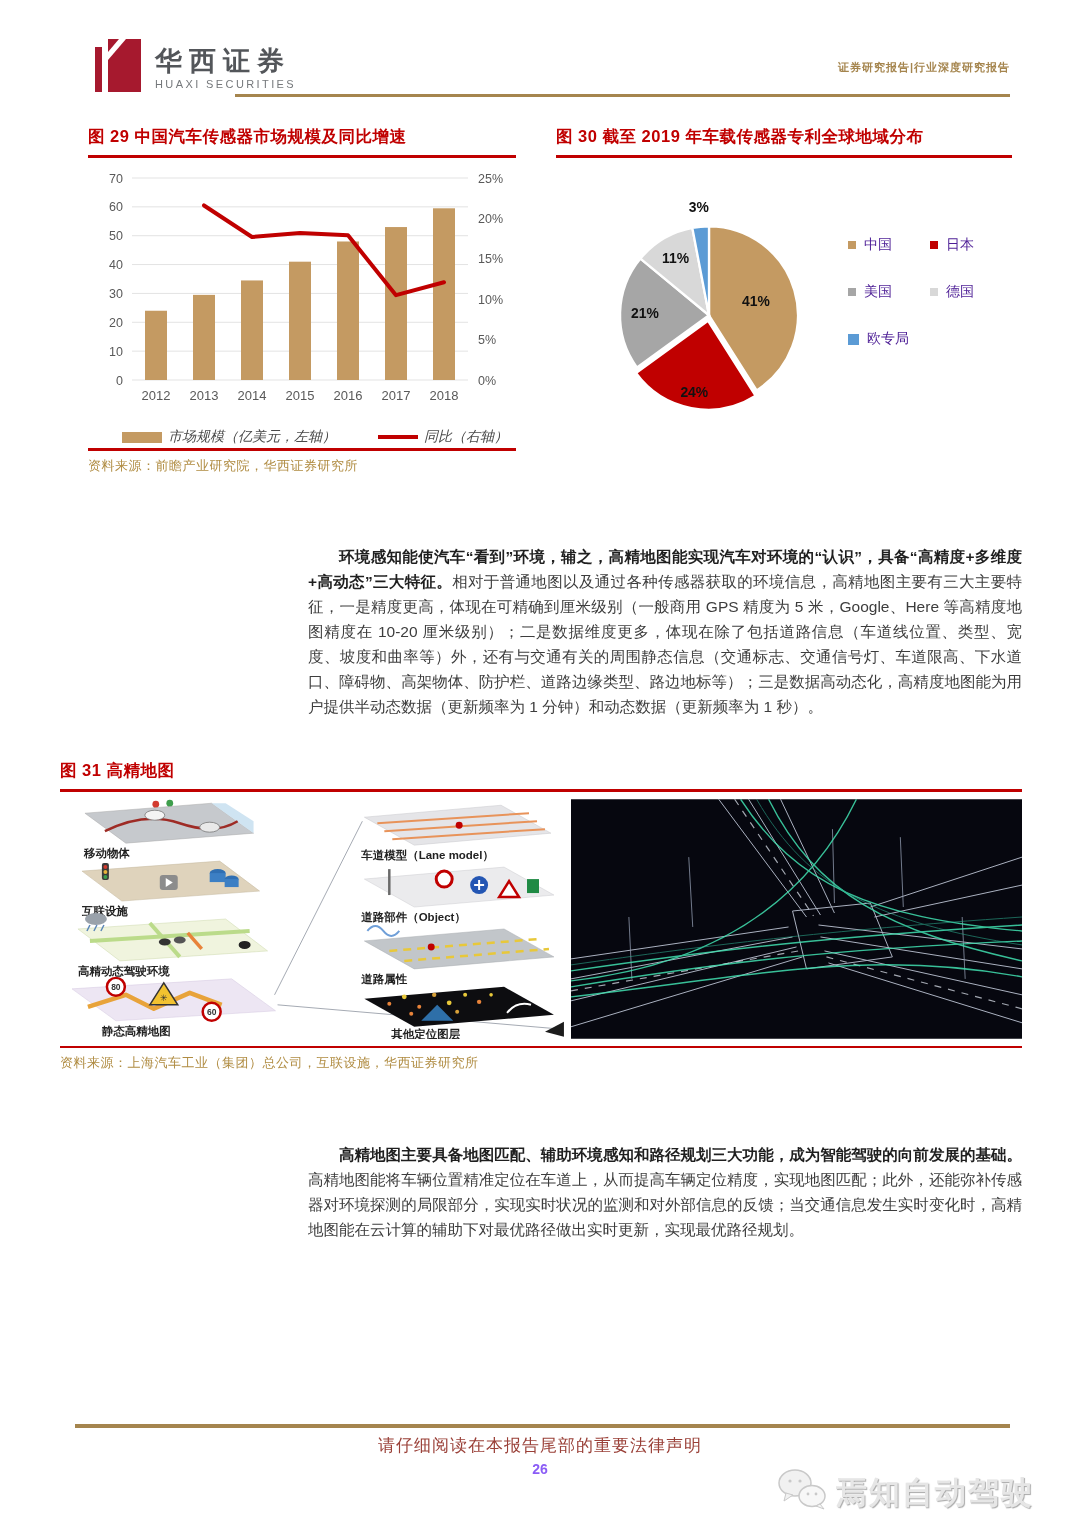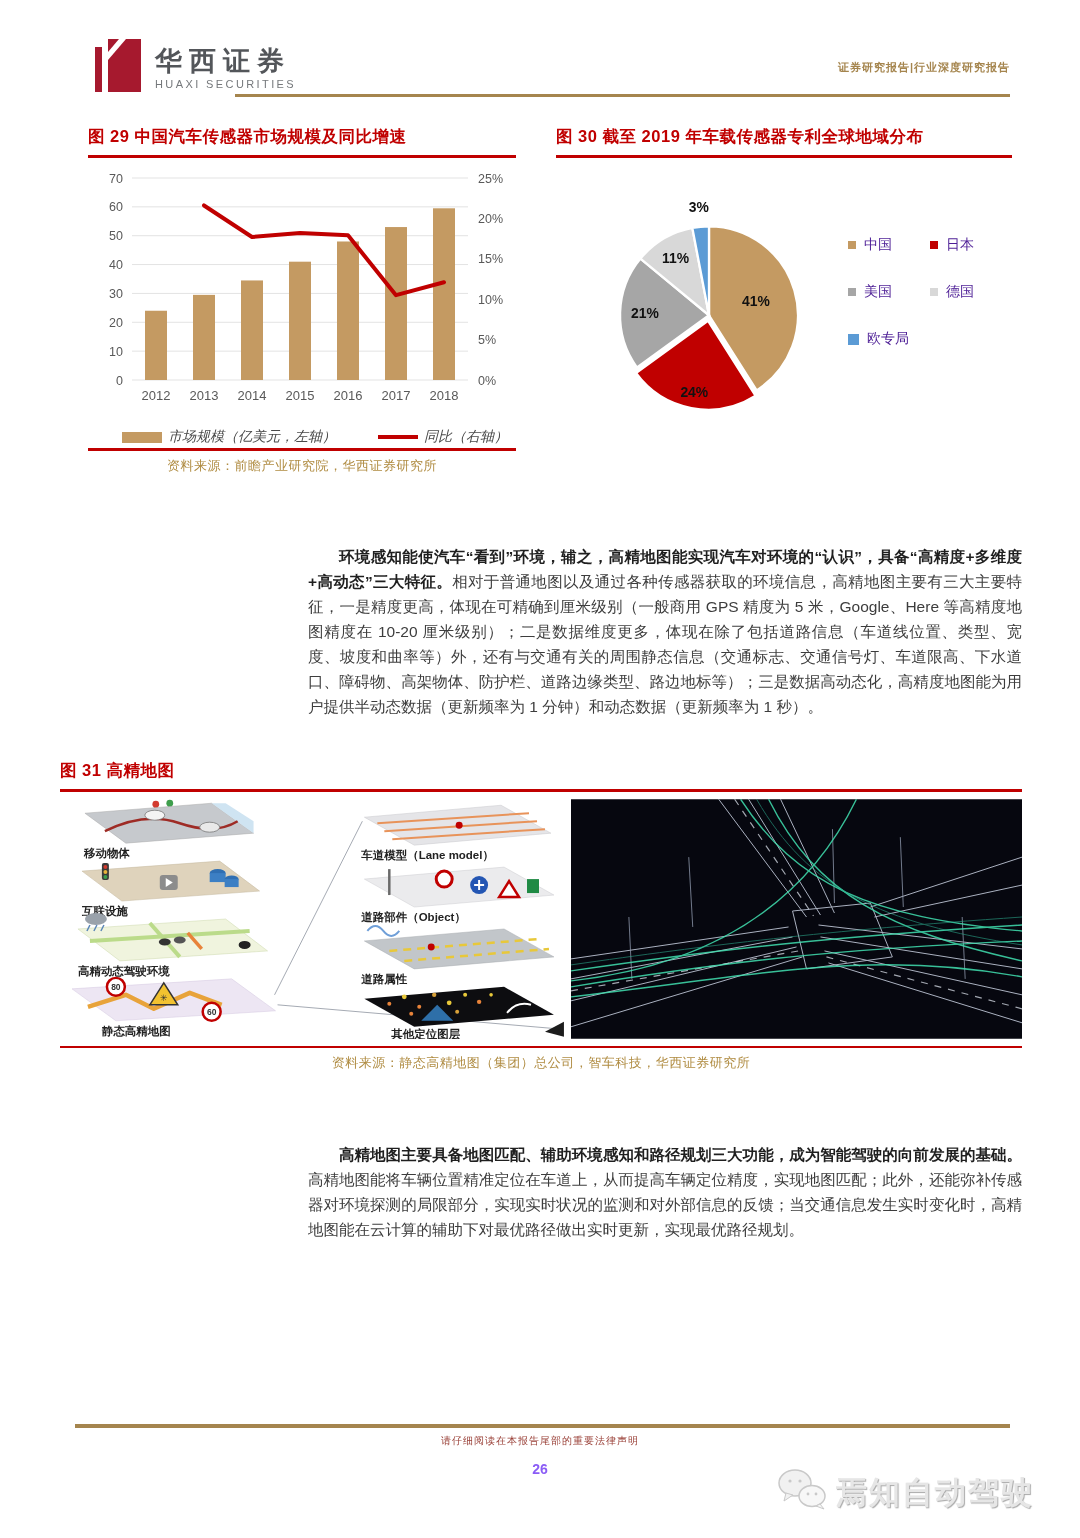--- a/index.html
+++ b/index.html
@@ -10,21 +10,21 @@
   
   #header-logo{top:38px;left:75px;display:flex;align-items:center;gap:12px;margin-left:20px;}
   .brand-cn{font-size:27px;font-weight:600;color:#53565A;letter-spacing:7px;line-height:30px;}
   .brand-en{font-size:11px;color:#75787B;letter-spacing:2.4px;margin-top:2px;}
   #header-right{top:60px;right:70px;font-size:11px;font-weight:600;color:#A5854E;letter-spacing:1px;}
   #header-rule{top:94px;left:235px;width:775px;height:3px;background:#A5854E;}
 
   
   .fig-title{font-size:16.5px;font-weight:700;color:#C00000;letter-spacing:0.5px;
              padding-bottom:7px;border-bottom:3.5px solid #C00000;}
-  .fig-source{border-top:3px solid #C00000;padding-top:6px;font-size:13px;color:#B08C42;letter-spacing:0.5px;text-align:center;}
+  .fig-source{border-top:3px solid #C00000;padding-top:6px;font-size:13px;color:#B08C42;letter-spacing:0.5px;}
   #fig29{top:126px;left:88px;width:428px;}
   #fig30{top:126px;left:556px;width:456px;}
   .chart-area{height:290px;padding-top:6px;box-sizing:border-box;}
   #fig29-legend{display:flex;align-items:center;gap:42px;margin:2px 0 0 34px;font-size:14px;color:#4a4a4a;font-style:italic;}
   .leg-item{display:flex;align-items:center;gap:6px;}
   .pie-row{display:flex;}
   #pie-legend{display:grid;grid-template-columns:82px 82px;row-gap:29px;margin-top:72px;
               font-size:14px;color:#4c1d95;align-content:start;}
   .pleg{display:flex;align-items:center;gap:8px;}
   .pleg .sw{display:inline-block;}
@@ -37,21 +37,21 @@
   .lead{font-weight:700;color:#1f1f1f;}
 
   
   #fig31{top:760px;left:60px;width:962px;}
   #fig31-content{display:flex;gap:6px;margin-top:7px;height:240px;}
   #fig31 .fig-source{margin-top:7px;border-top-width:2.5px;}
   .diagram-label{font-size:11.5px;font-weight:700;fill:#222;}
 
   
   #footer-rule{top:1424px;left:75px;width:935px;height:3.5px;background:#A5854E;}
-  #footer-legal{top:1434px;left:0;width:1080px;text-align:center;font-size:10px;color:#9A4038;letter-spacing:1px;font-family:Liberation Serif, serif;}
+  #footer-legal{top:1434px;left:0;width:1080px;text-align:center;font-size:17px;color:#9A4038;letter-spacing:1px;font-family:Liberation Serif, serif;}
   #footer-page{top:1461px;left:0;width:1080px;text-align:center;font-size:14px;font-weight:700;color:#8b5cf6;}
   #watermark{top:1468px;right:46px;display:flex;align-items:center;gap:8px;color:#E6E6E6;
              font-size:31px;font-weight:700;letter-spacing:2px;
              text-shadow:1px 1px 1px #a9a9a9, -1px -1px 0 #ffffff;}
 </style>
 </head>
 <body>
 
 <div class="abs" id="header-logo">
   <span>
@@ -300,21 +300,21 @@
         <path d="M198,0 C246,96 320,132 452,162"></path>
         <path d="M0,182 C180,162 252,70 286,0"></path>
         <path d="M0,198 C190,176 300,150 452,178"></path>
       </g>
       <g stroke="#2BA68A" stroke-width="1" opacity="0.6" fill="none">
         <path d="M0,166 C140,146 250,132 452,118"></path>
         <path d="M186,0 C238,90 310,124 452,146"></path>
       </g>
     </svg>
   </div>
-  <div class="fig-source">资料来源：静态高精地图（集团）总公司，智车科技，华西证券研究所</div>
+  <div class="fig-source">资料来源：上海汽车工业（集团）总公司，互联设施，华西证券研究所</div>
 </div>
 
 <p class="abs para" id="para2"><span class="lead">高精地图主要具备地图匹配、辅助环境感知和路径规划三大功能，成为智能驾驶的向前发展的基础。</span><span>高精地图能将车辆位置精准定位在车道上，从而提高车辆定位精度，实现地图匹配；此外，还能弥补传感器对环境探测的局限部分，实现实时状况的监测和对外部信息的反馈；当交通信息发生实时变化时，高精地图能在云计算的辅助下对最优路径做出实时更新，实现最优路径规划。</span></p>
 
 <div class="abs" id="footer-rule"></div>
 <div class="abs" id="footer-legal">请仔细阅读在本报告尾部的重要法律声明</div>
 <div class="abs" id="footer-page">26</div>
 <div class="abs" id="watermark">
   <span>
     <svg width="52" height="42" viewBox="0 0 52 42">

